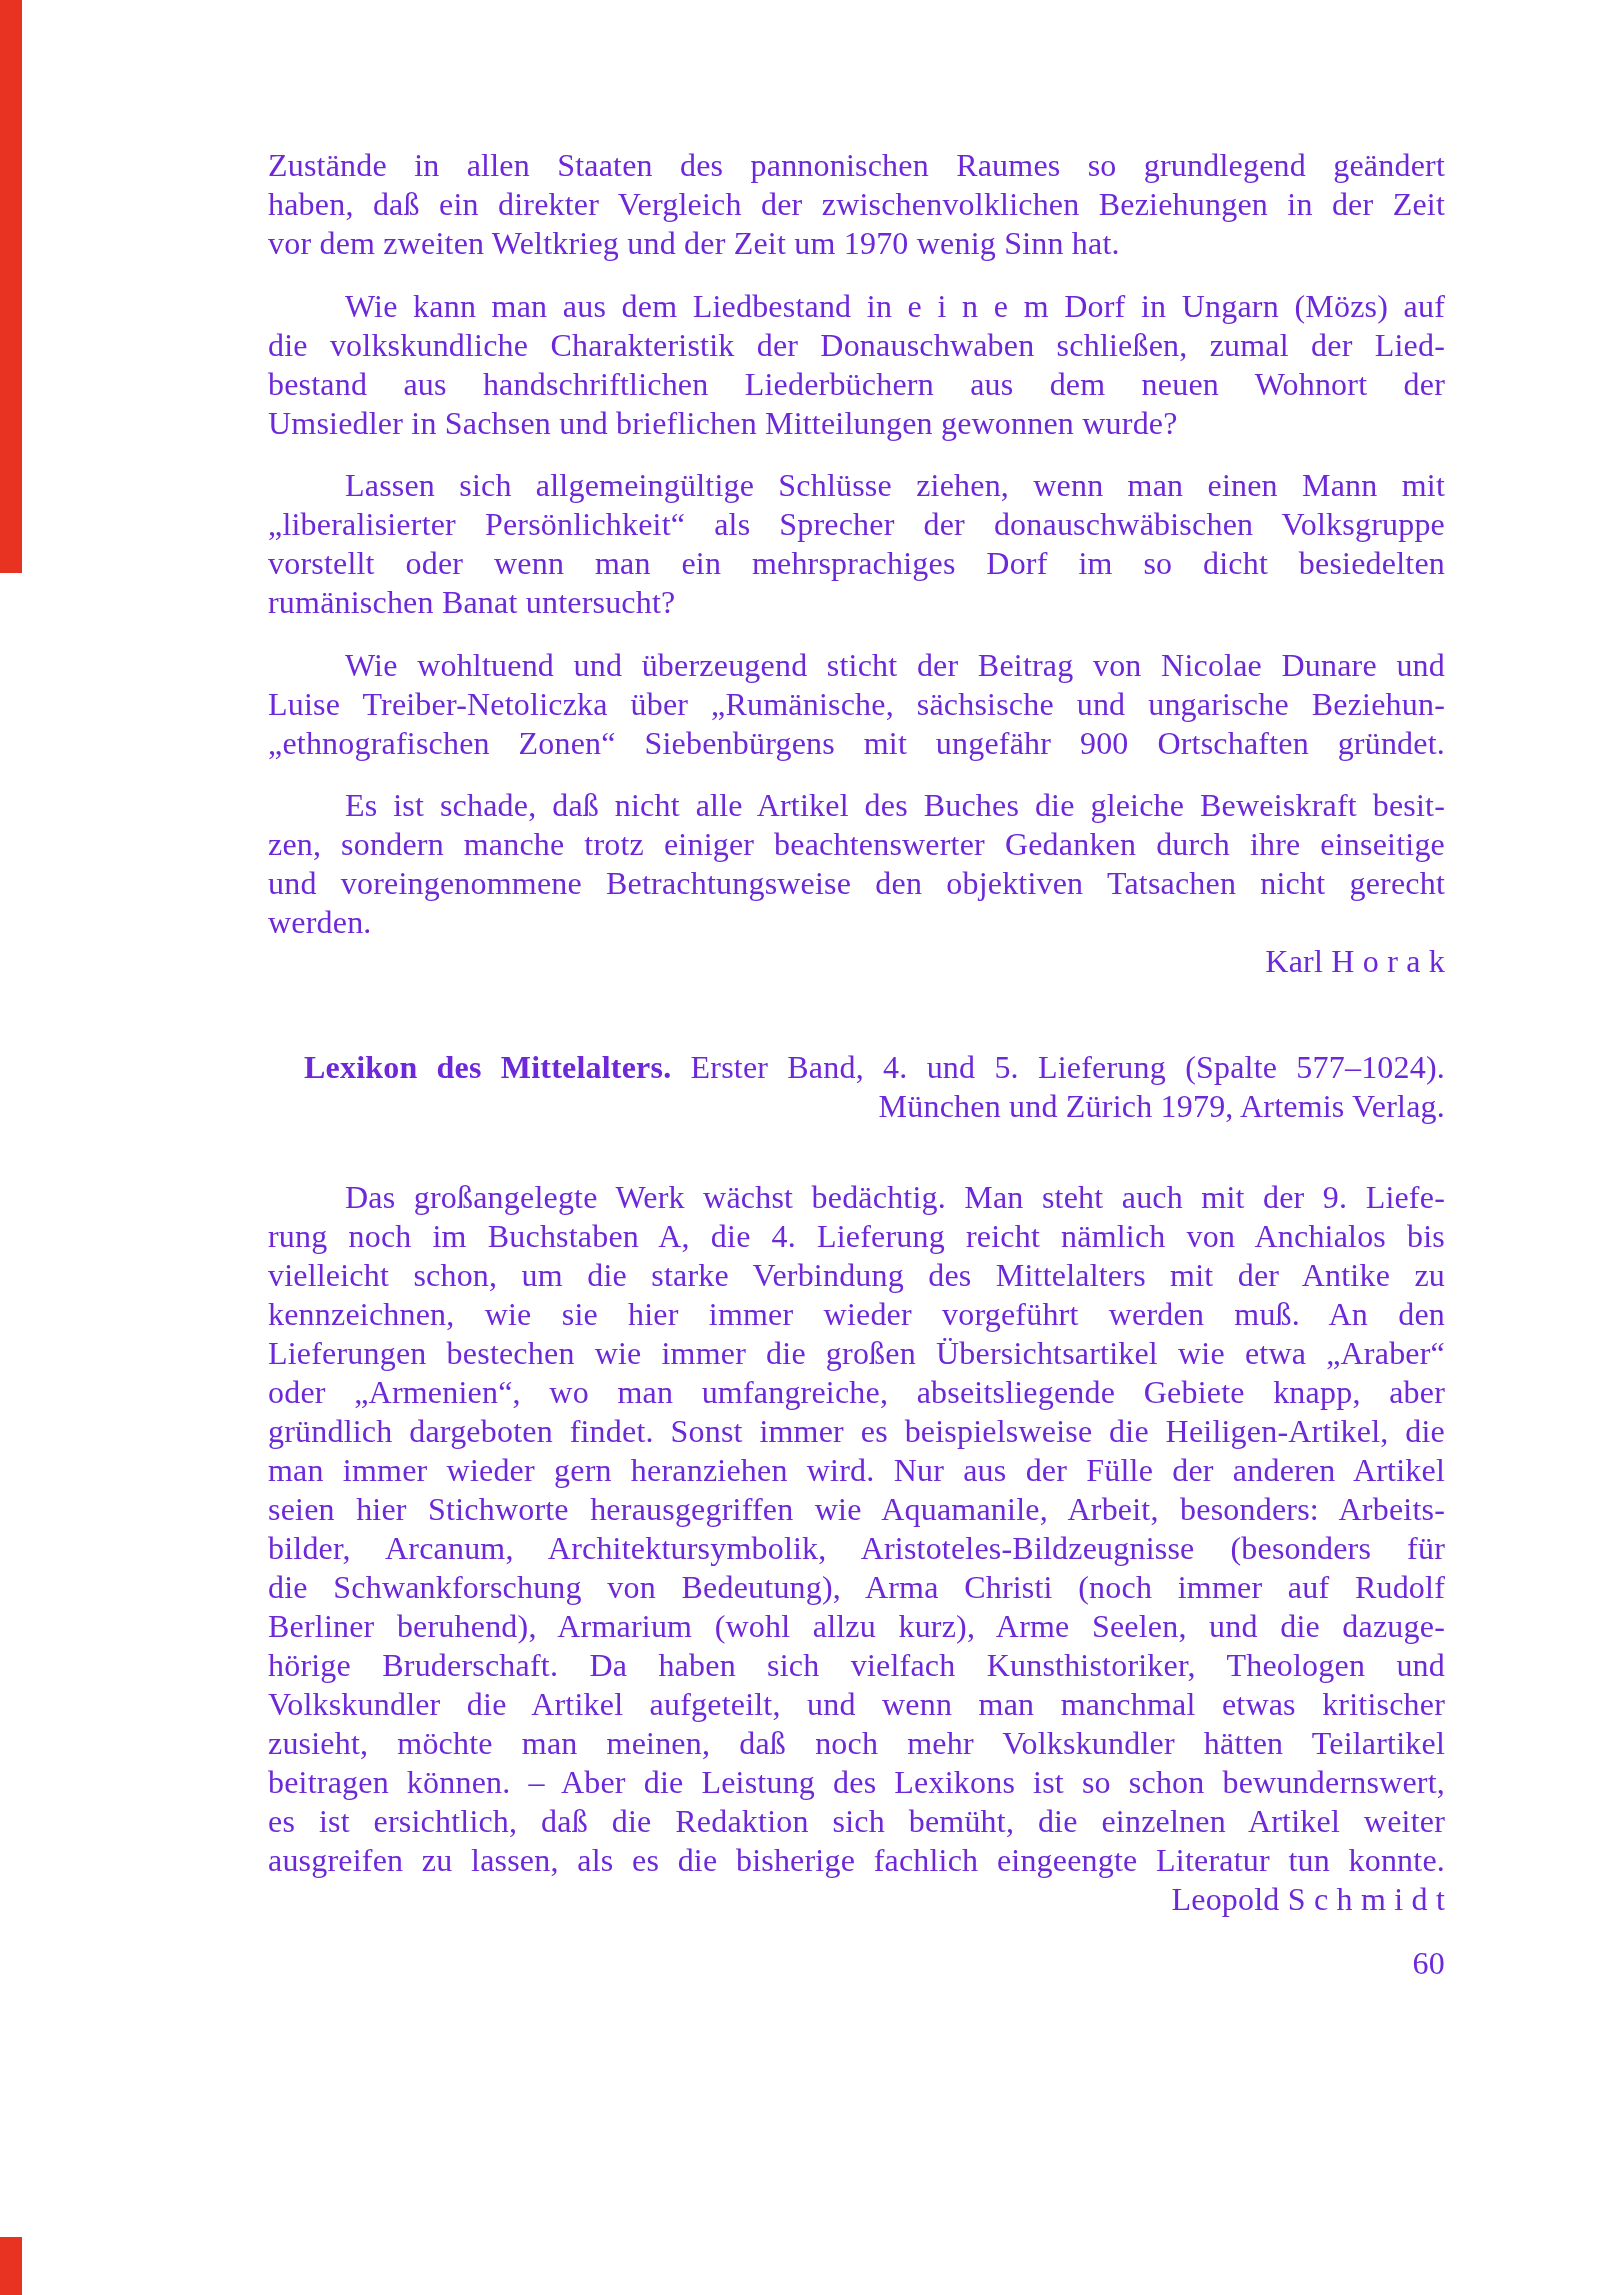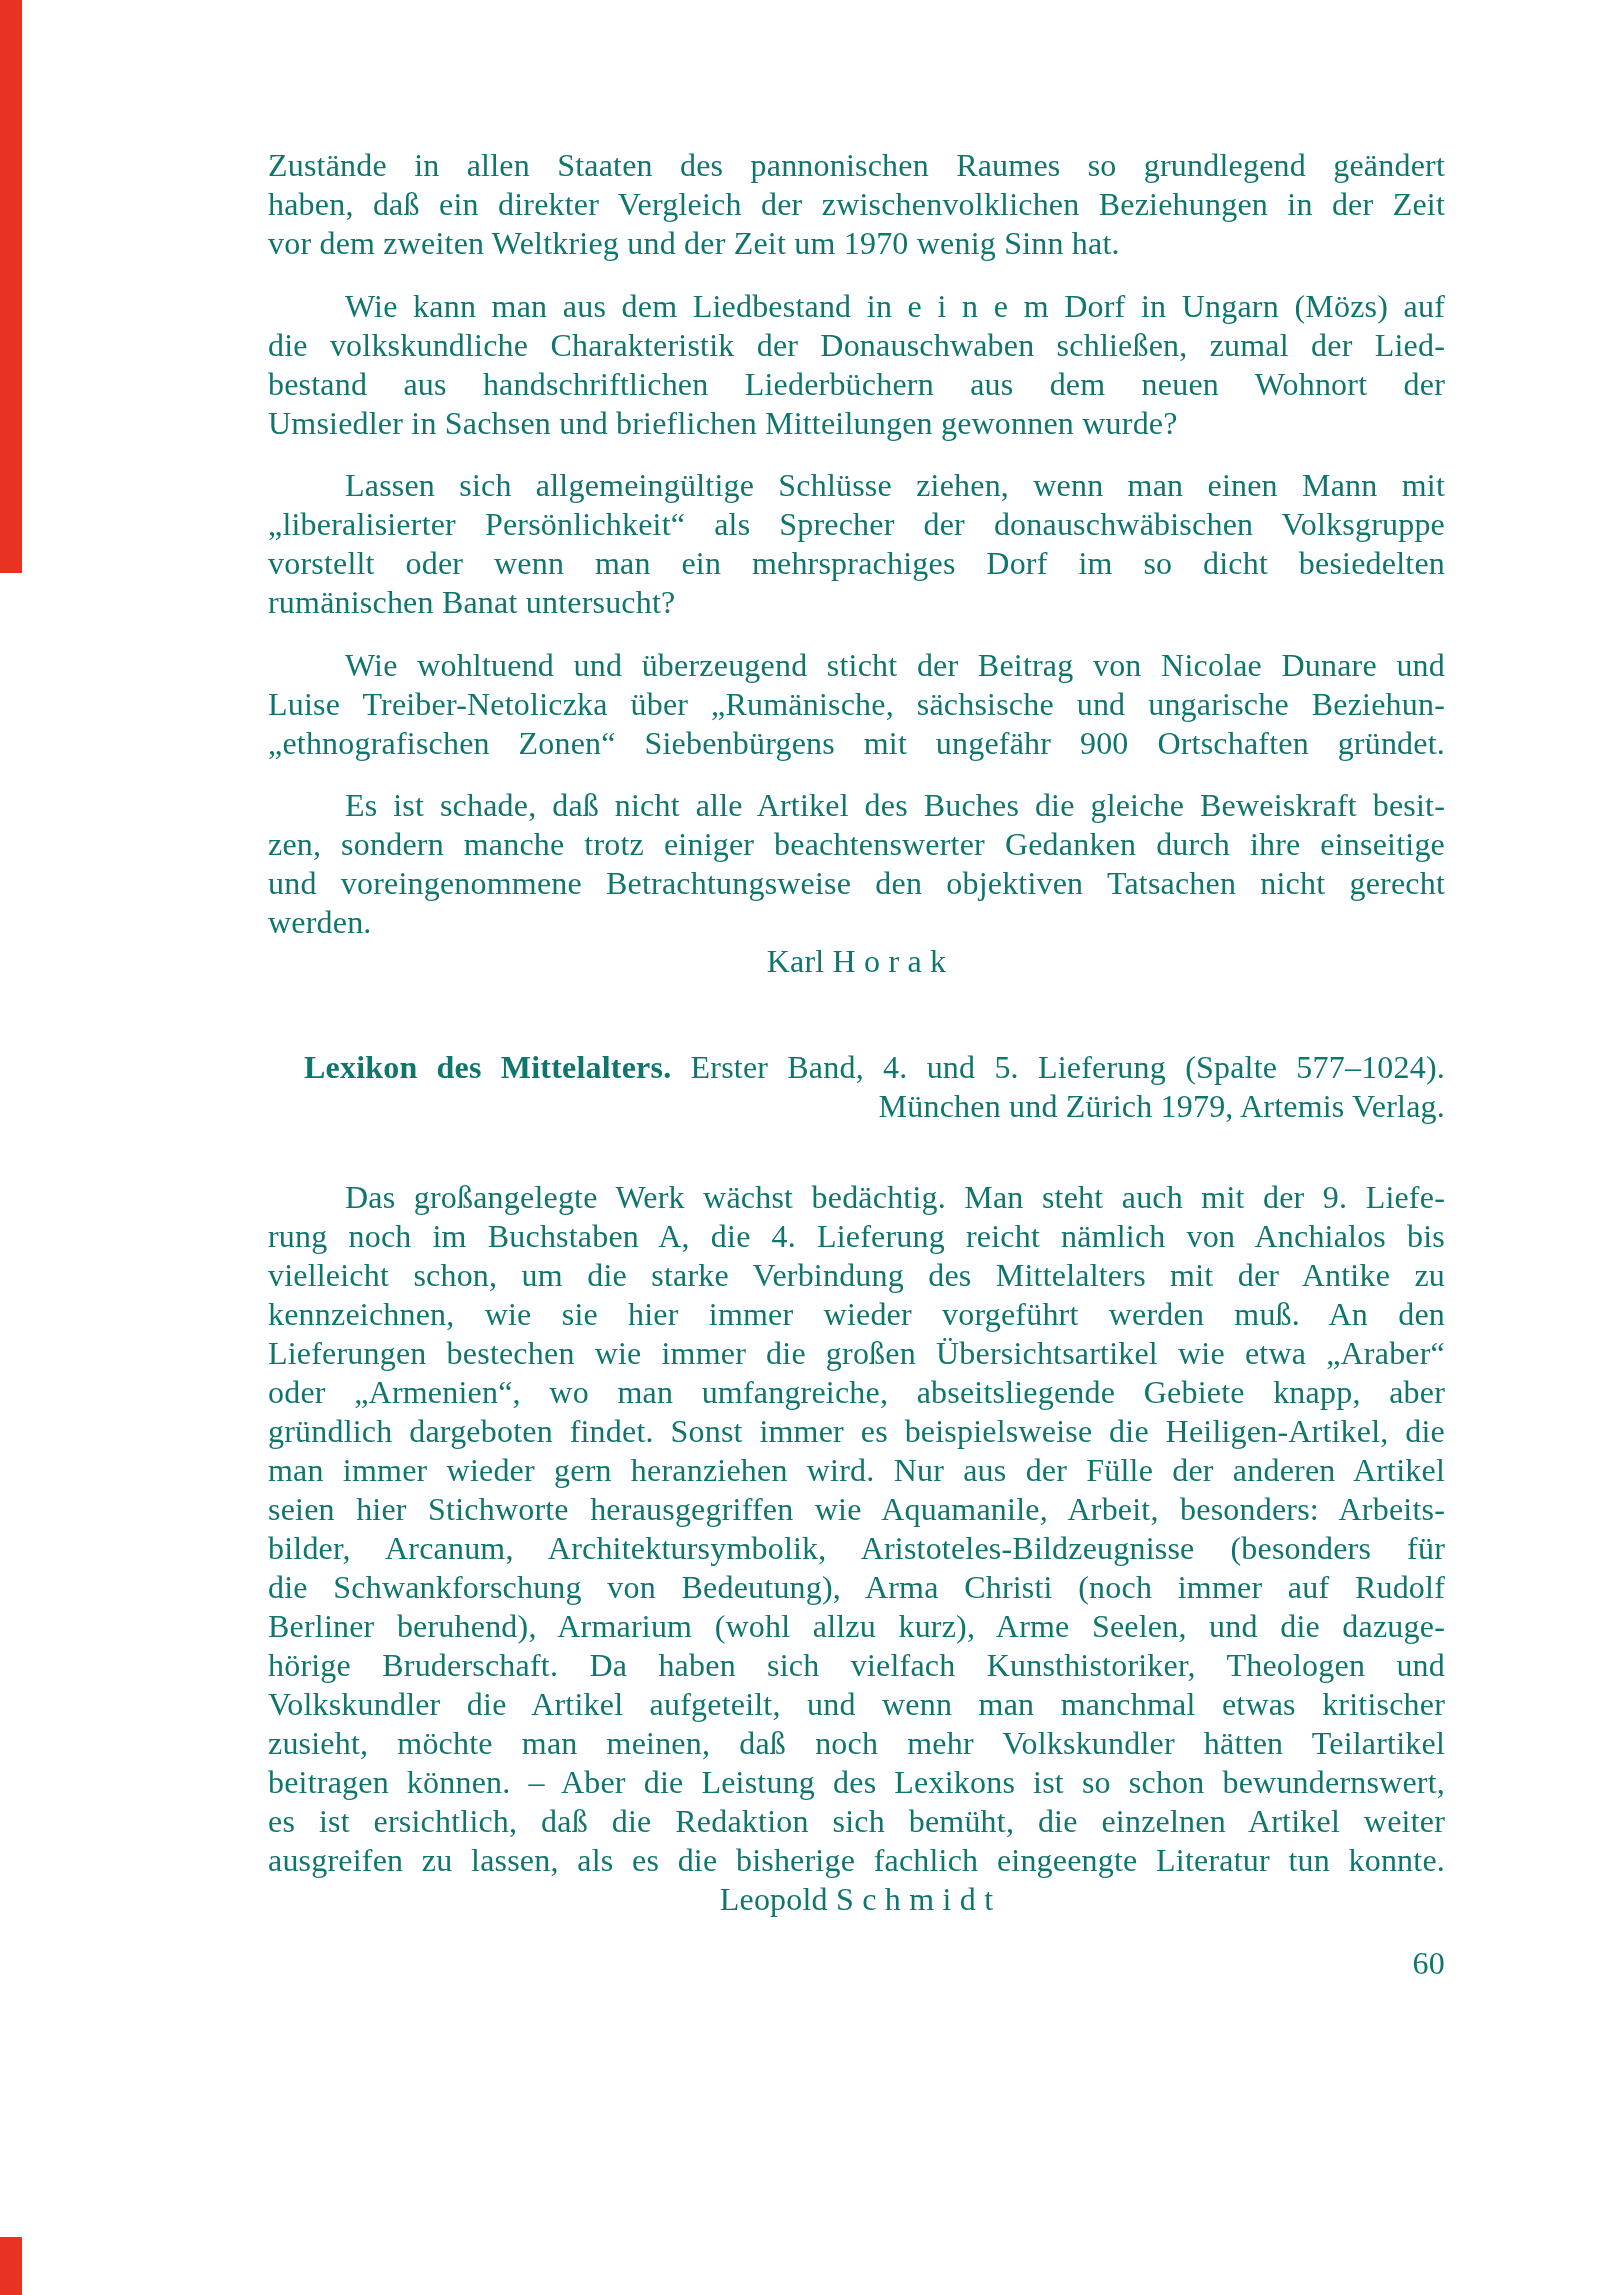--- a/index.html
+++ b/index.html
@@ -3,21 +3,21 @@
 <meta charset="utf-8">
 <style>
   html, body { margin: 0; padding: 0; background: #ffffff; }
   .page {
     position: relative;
     width: 1561px;
     height: 2295px;
     background: #ffffff;
     overflow: hidden;
     font-family: "Liberation Serif", "DejaVu Serif", serif;
-    color: #0f766e;
+    color: #6d28d9;
   }
   .red-bar {
     position: absolute;
     left: 0;
     width: 22px;
   }
   .red-bar.top { top: 0; height: 573px; }
   .red-bar.bottom { top: 2237px; height: 58px; }
   .content {
     position: absolute;
@@ -34,21 +34,21 @@
   .para { margin: 0; }
   .para + .para { margin-top: 23.5px; }
   .line {
     text-align: justify;
     text-align-last: justify;
     white-space: normal;
   }
   .line.lastline { text-align-last: left; }
   .line.indent { padding-left: 77px; }
   .sig {
-    text-align: center;
+    text-align: right;
     margin-top: 0;
   }
   .heading .hline1 {
     text-align: justify;
     text-align-last: justify;
     margin-left: 36px;
   }
   .heading .hline2 { padding-left: 77px; text-align: right; }
   .heading b { font-weight: bold; }
   #review2 .para { margin-top: 52px; }

